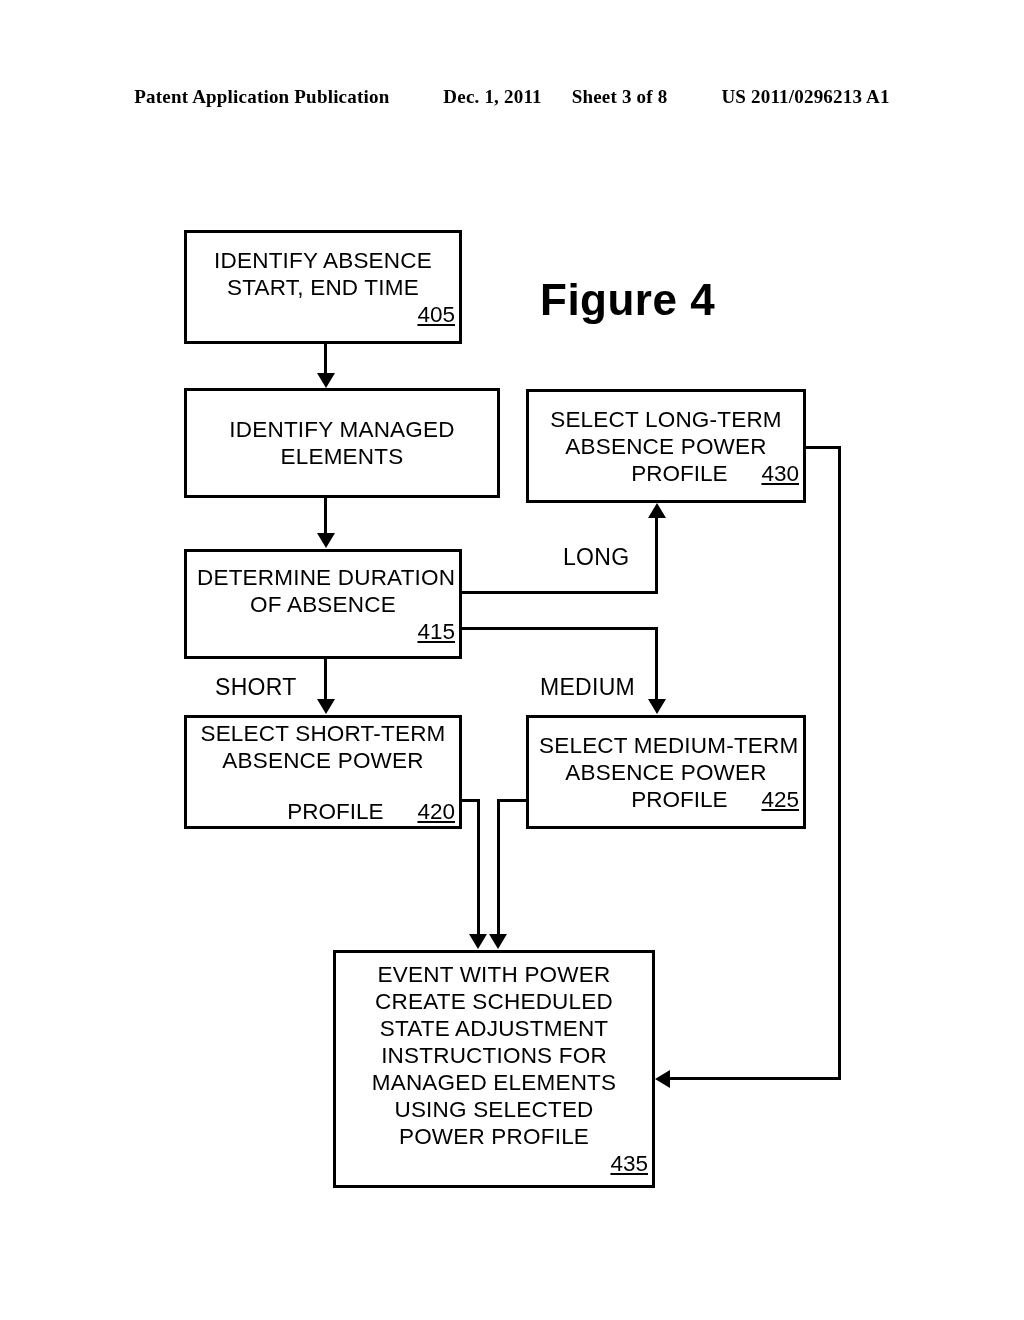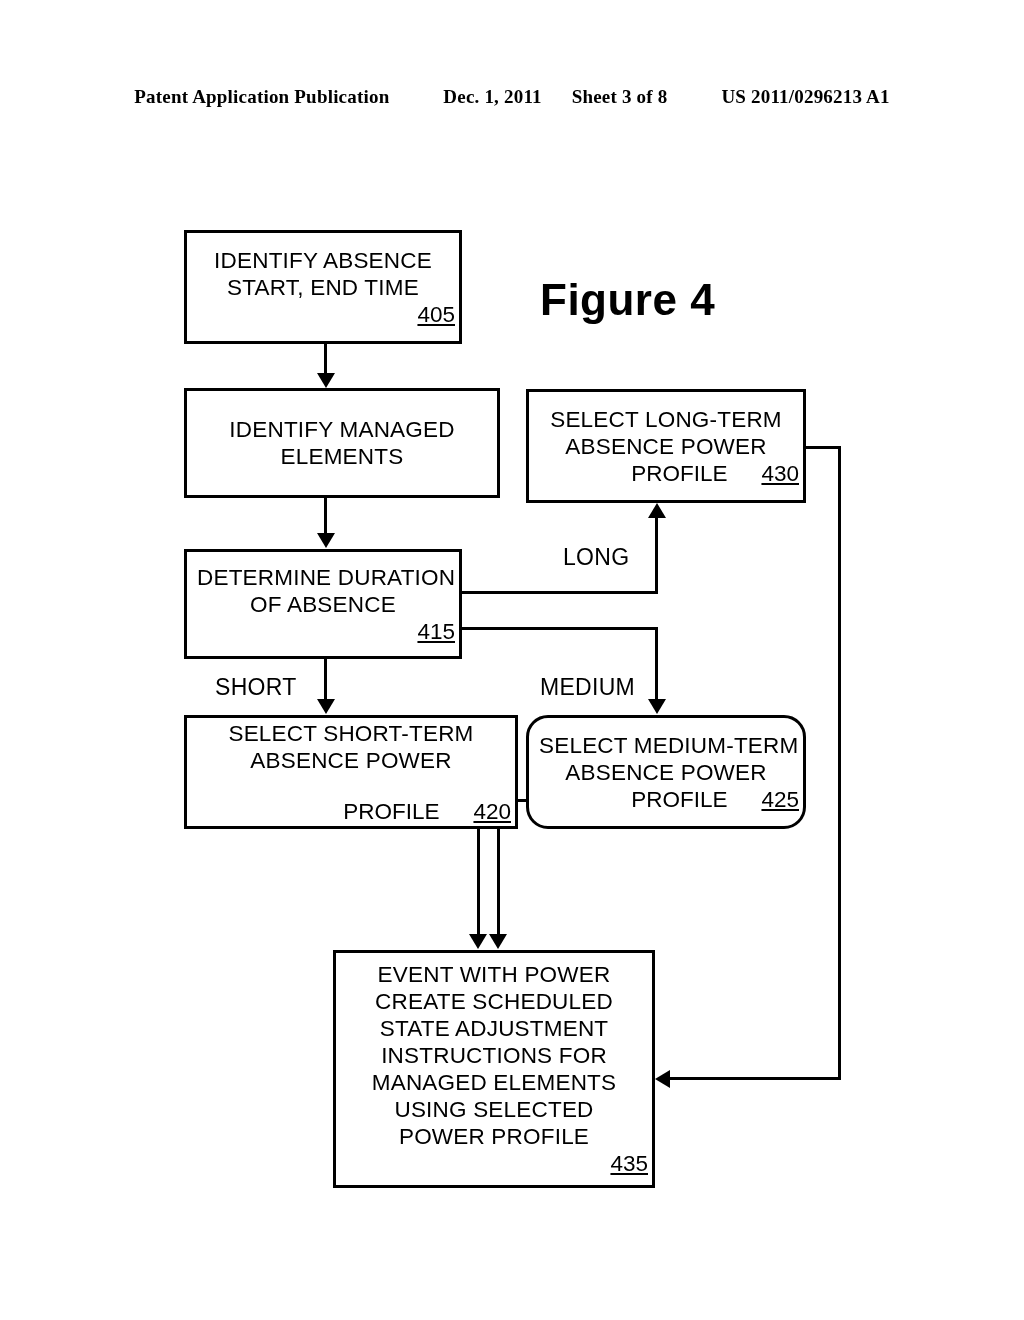--- a/index.html
+++ b/index.html
@@ -80,22 +80,22 @@
   .refline .reflabel { margin-right: 34px; }
   .refnum {
     text-decoration: underline;
     text-underline-offset: 2px;
   }
 
   
   #box-405 { left: 184px; top: 230px;  width: 278px; height: 114px; }
   #box-410 { left: 184px; top: 388px;  width: 316px; height: 110px; }
   #box-415 { left: 184px; top: 549px;  width: 278px; height: 110px; }
-  #box-420 { left: 184px; top: 715px;  width: 334px; height: 114px; gap: 24px; }
-  #box-425 { left: 526px; top: 715px;  width: 280px; height: 114px; border-radius: 22px; }
+  #box-420 { left: 184px; top: 715px;  width: 278px; height: 114px; gap: 24px; }
+  #box-425 { left: 526px; top: 715px;  width: 280px; height: 114px; }
   #box-430 { left: 526px; top: 389px;  width: 280px; height: 114px; }
   #box-435 { left: 333px; top: 950px;  width: 322px; height: 238px; }
 
   
   .vline, .hline {
     position: absolute;
     background: #000000;
     z-index: 1;
   }
   .vline { width: 3px; }

